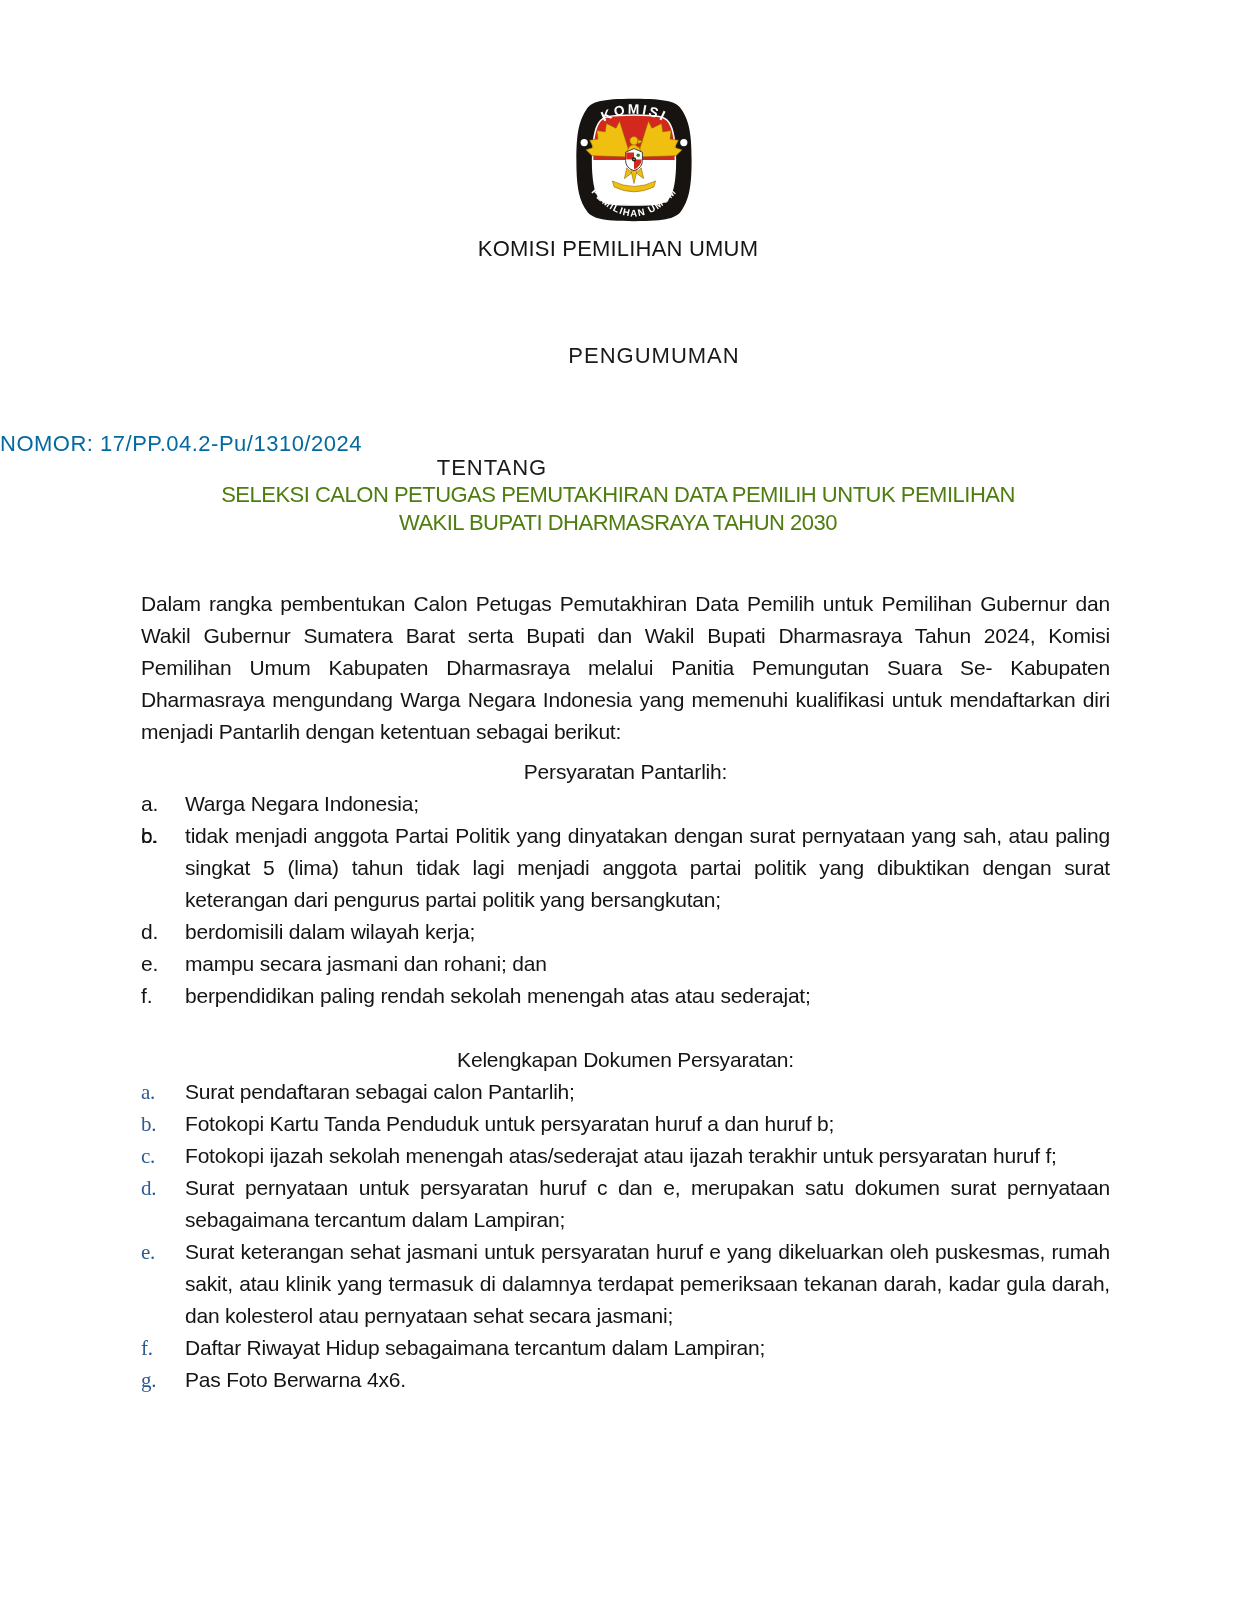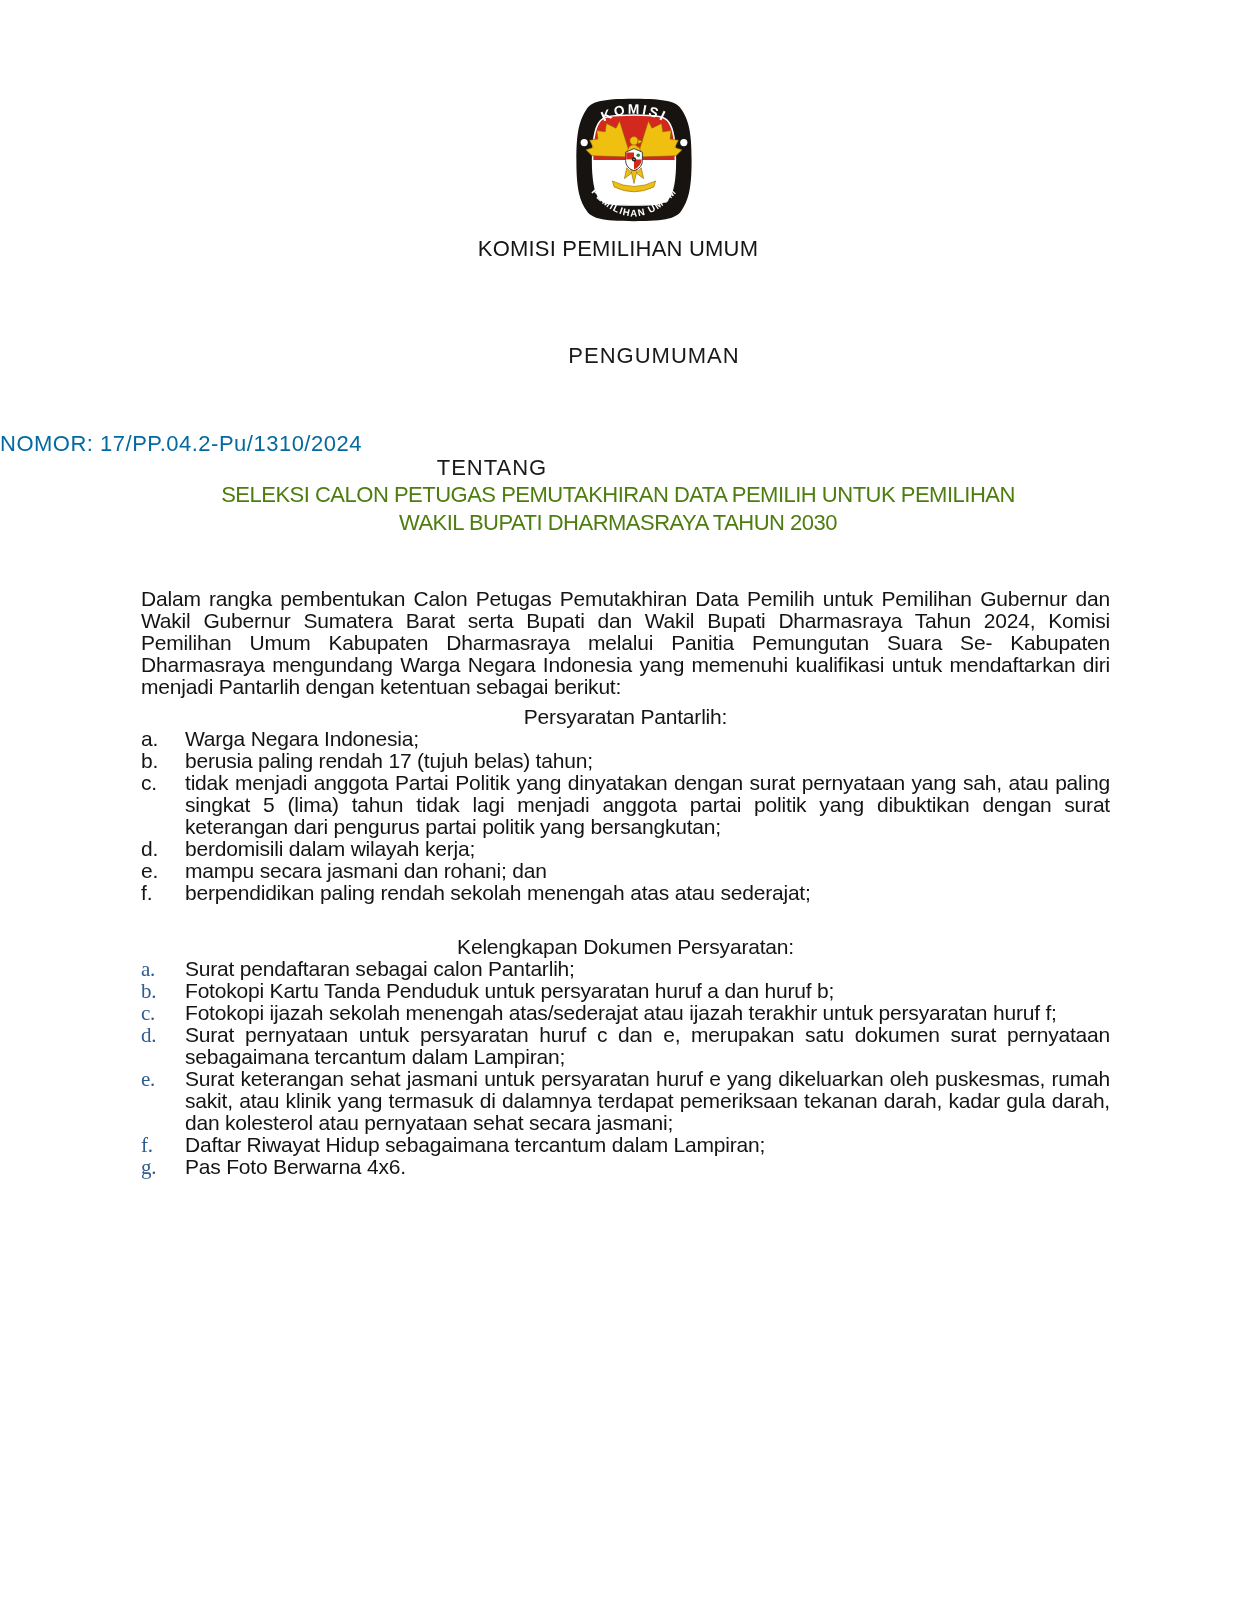--- a/index.html
+++ b/index.html
@@ -30,21 +30,21 @@
     position:absolute;top:455px;left:0;width:984px;
     text-align:center;font-size:22px;letter-spacing:1px;color:#1a1a1a;
   }
   .doc-title{
     position:absolute;top:481px;left:132px;width:972px;
     text-align:center;font-size:22px;line-height:28px;
     letter-spacing:-0.5px;color:#4d7c0f;
   }
   .body-block{
     position:absolute;top:588px;left:141px;width:969px;
-    font-size:21px;line-height:22px;letter-spacing:-0.2px;color:#141414;
+    font-size:21px;line-height:32px;letter-spacing:-0.2px;color:#141414;
   }
   .intro{margin:0;text-align:justify;}
   .section-heading{margin:8px 0 0 0;text-align:center;}
   .section-heading.gap-before{margin-top:32px;}
   ol.doc-list{list-style:none;margin:0;padding:0;}
   ol.doc-list li{position:relative;padding-left:44px;text-align:justify;}
   .marker{position:absolute;left:0;top:0;}
   .m-sans{font-family:"Liberation Sans","DejaVu Sans",sans-serif;color:#141414;}
   .m-serif{font-family:"Liberation Serif","DejaVu Serif",serif;color:#2e5c8f;}
 </style>
@@ -122,21 +122,20 @@
     <p class="intro">Dalam rangka pembentukan Calon Petugas Pemutakhiran Data Pemilih untuk Pemilihan Gubernur dan Wakil Gubernur Sumatera Barat serta Bupati dan Wakil Bupati Dharmasraya Tahun 2024, Komisi Pemilihan Umum Kabupaten Dharmasraya melalui Panitia Pemungutan Suara Se- Kabupaten Dharmasraya mengundang Warga Negara Indonesia yang memenuhi kualifikasi untuk mendaftarkan diri menjadi Pantarlih dengan ketentuan sebagai berikut:</p>
 
     <div class="section-heading">Persyaratan Pantarlih:</div>
     <ol class="doc-list">
       <li>
         <span class="marker m-sans">a.</span>
         <span>Warga Negara Indonesia;</span>
       </li>
       <li>
         <span class="marker m-sans">b.</span>
-        <span>berusia paling rendah 17 (tujuh belas) tahun;</span>
       </li>
       <li>
         <span class="marker m-sans">c.</span>
         <span>tidak menjadi anggota Partai Politik yang dinyatakan dengan surat pernyataan yang sah, atau paling singkat 5 (lima) tahun tidak lagi menjadi anggota partai politik yang dibuktikan dengan surat keterangan dari pengurus partai politik yang bersangkutan;</span>
       </li>
       <li>
         <span class="marker m-sans">d.</span>
         <span>berdomisili dalam wilayah kerja;</span>
       </li>
       <li>

